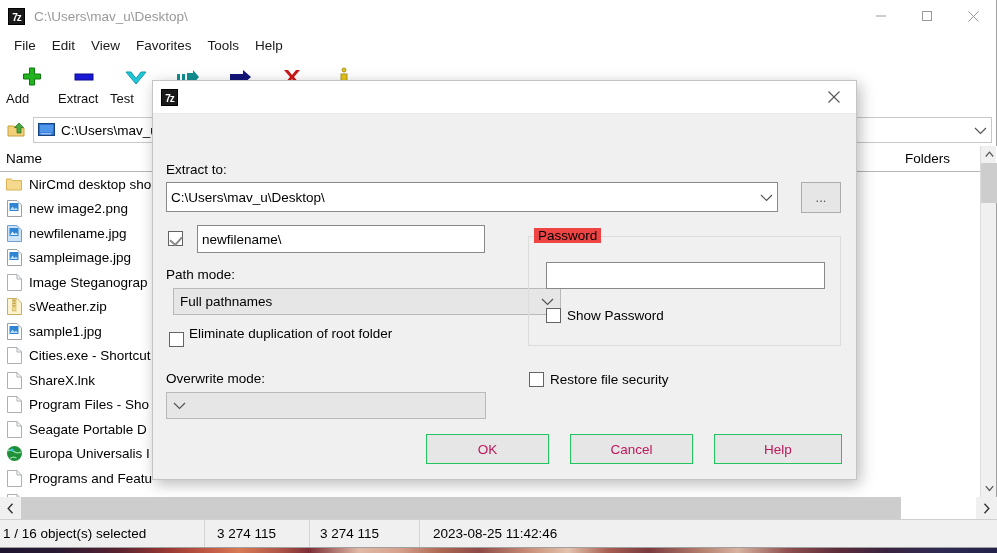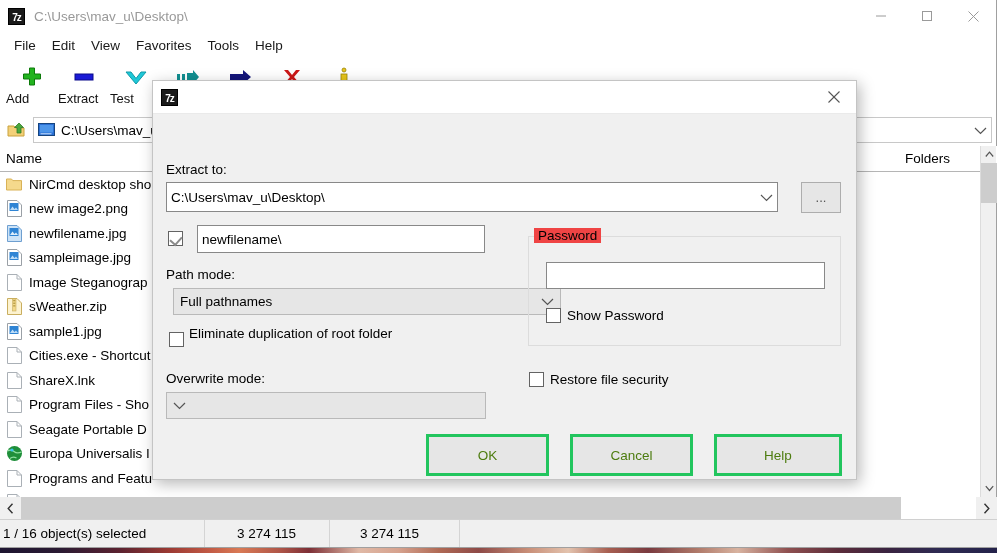--- a/index.html
+++ b/index.html
@@ -109,21 +109,21 @@
     position:absolute; left:0; top:497px; width:997px; height:22px;
     background:#f0f0f0; display:flex; align-items:center;
   }
   .hs-arrow{ width:21px; height:22px; display:flex; align-items:center; justify-content:center; }
   #hs-track{ flex:1; height:22px; background:#fff; position:relative; }
   #hs-thumb{ position:absolute; left:0; top:0; height:22px; width:880px; background:#cdcdcd; }
 
   
   #statusbar{
     position:absolute; left:0; top:519px; width:997px; height:28px;
-    background:#f0f0f0; border-top:1px solid #d0d0d0; display:flex; align-items:center;gap:20px;
+    background:#f0f0f0; border-top:1px solid #d0d0d0; display:flex; align-items:center;
   }
   .sb-cell{ height:27px; line-height:27px; font-size:13.5px; border-right:1px solid #d4d4d4; padding-left:8px; white-space:nowrap; overflow:hidden; }
 
   
   #extract-dialog{
     position:absolute; left:152px; top:80px; width:705px; height:400px;
     background:#f0f0f0; border:1px solid #c4c4c4;
     box-shadow:3px 4px 14px rgba(0,0,0,.28);
   }
   #dlg-titlebar{
@@ -156,23 +156,23 @@
   #pwd-group{
     position:absolute; left:527px; top:202px; width:313px; height:110px;
     border:1px solid #dcdcdc;
   }
   #pwd-group-title{
     position:absolute; left:533px; top:194px; background:#ef4444; padding:0 4px;
     font-size:13.5px;
   }
 
   .dlg-btn{
-    position:absolute; height:42px; background:#e6e6e6; border:3px solid #22c55e;
+    position:absolute; height:30px; background:#e6e6e6; border:1px solid #22c55e;
     font-size:13.5px; display:flex; align-items:center; justify-content:center;
-    color:#4d7c0f;
+    color:#be185d;
   }
   #browse-btn{
     position:absolute; left:800px; top:148px; width:40px; height:31px;
     background:#e6e6e6; border:1px solid #adadad; display:flex;
     align-items:center; justify-content:center; font-size:13px; color:#555;
   }
 </style>
 </head>
 <body>
 
@@ -486,20 +486,21 @@
       <svg width="7" height="11" viewBox="0 0 7 11">
           <path d="M1.5 0.8 L5.8 5.5 L1.5 10.2" fill="none" stroke="#333" stroke-width="1.4"></path>
         </svg>
     </div>
   </div>
 
   <div id="statusbar">
     <div class="sb-cell" style="width:210px;margin-left:-5px;">1 / 16 object(s) selected</div>
     <div class="sb-cell" style="width:105px;padding-left:12px;">3 274 115</div>
     <div class="sb-cell" style="width:110px;padding-left:10px;">3 274 115</div>
+    <div class="sb-cell" style="width:250px;padding-left:13px;border-right:none;">2023-08-25 11:42:46</div>
   </div>
 
 </div>
 
 <div id="extract-dialog">
 
   <div id="dlg-titlebar">
     <div class="sevenzip-logo">7z</div>
     <div id="dlg-close">
       <svg width="14" height="14" viewBox="0 0 14 14">

